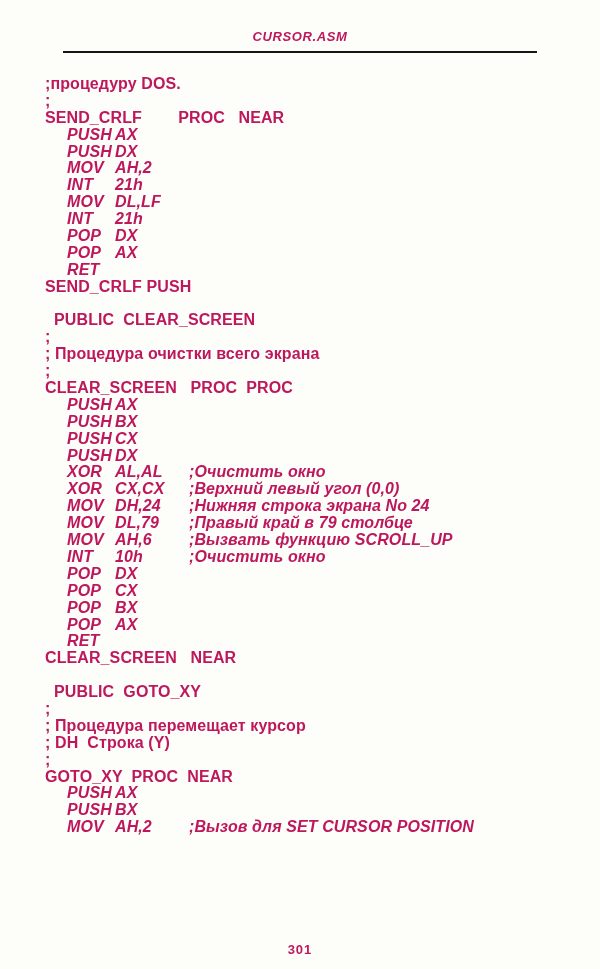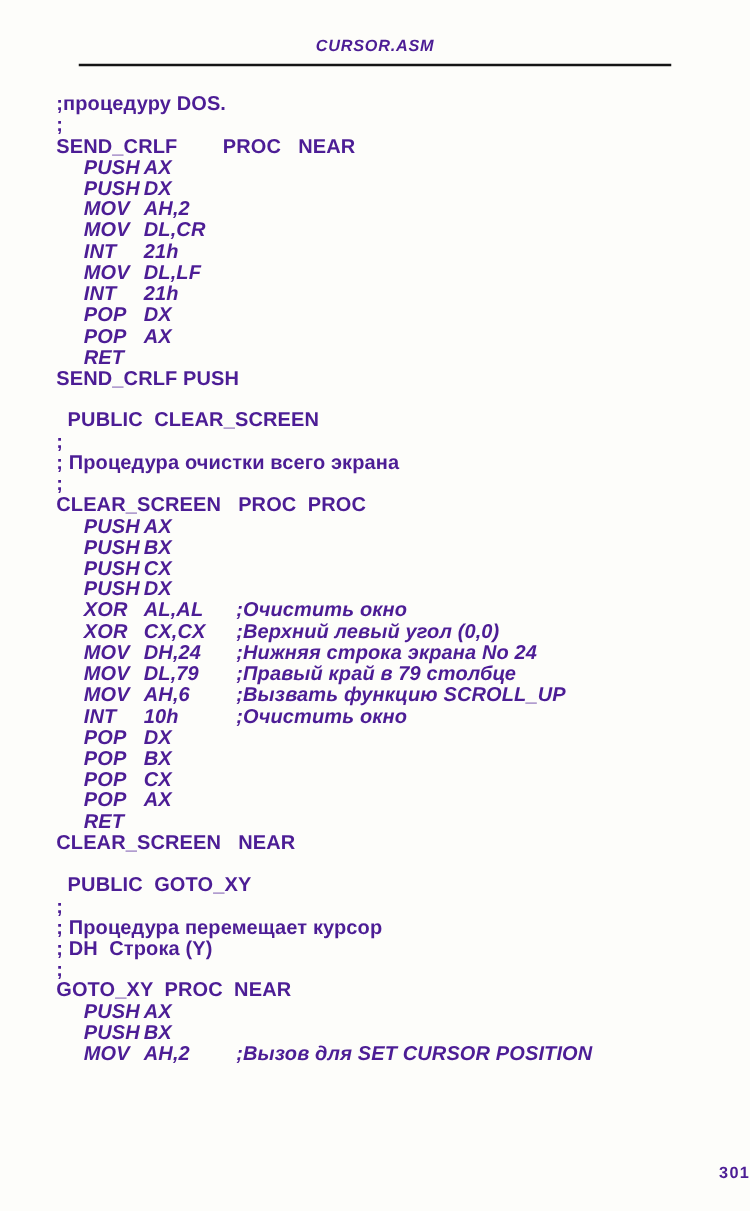--- a/index.html
+++ b/index.html
@@ -2,21 +2,21 @@
 <html><head>
 <meta charset="utf-8">
 <style>
   * { margin: 0; padding: 0; box-sizing: border-box; }
   html, body { background: #dcdcdc; }
   .page {
     width: 600px;
     height: 969px;
     margin: 0 auto;
     background: #fdfdfa;
-    color: #4c1d95;
+    color: #be185d;
     font-family: "Liberation Sans", sans-serif;
     font-weight: 700;
     position: relative;
     overflow: hidden;
   }
   .header {
     padding-top: 29px;
     text-align: center;
     font-style: italic;
     font-size: 13px;
@@ -37,45 +37,44 @@
     height: 16.9px;
     line-height: 16.9px;
     white-space: pre;
   }
   .line.instr { padding-left: 22px; font-style: italic; }
   .op  { display: inline-block; width: 48px; }
   .arg { display: inline-block; width: 74px; }
   .cmt { }
   .footer {
     position: absolute;
-    bottom: 24px;
+    bottom: 12px;
     left: 0;
     width: 100%;
-    text-align: right;
+    text-align: center;
     font-size: 13px;
     letter-spacing: 1px;
   }
 </style>
 </head>
 <body>
 
 <div class="page">
 
   <div class="header">CURSOR.ASM</div>
 
   <div class="rule"></div>
 
   <div class="code">
       <div class="line text">;процедуру DOS.</div>
       <div class="line text">;</div>
       <div class="line text">SEND_CRLF        PROC   NEAR</div>
       <div class="line instr"><span class="op">PUSH</span><span class="arg">AX</span></div>
       <div class="line instr"><span class="op">PUSH</span><span class="arg">DX</span></div>
       <div class="line instr"><span class="op">MOV</span><span class="arg">AH,2</span></div>
-      <div class="line instr"><span class="op">MOV</span><span class="arg">DL,CR</span></div>
       <div class="line instr"><span class="op">INT</span><span class="arg">21h</span></div>
       <div class="line instr"><span class="op">MOV</span><span class="arg">DL,LF</span></div>
       <div class="line instr"><span class="op">INT</span><span class="arg">21h</span></div>
       <div class="line instr"><span class="op">POP</span><span class="arg">DX</span></div>
       <div class="line instr"><span class="op">POP</span><span class="arg">AX</span></div>
       <div class="line instr"><span class="op">RET</span></div>
       <div class="line text">SEND_CRLF PUSH</div>
       <div class="line blank">&nbsp;</div>
       <div class="line text">  PUBLIC  CLEAR_SCREEN</div>
       <div class="line text">;</div>
@@ -86,22 +85,22 @@
       <div class="line instr"><span class="op">PUSH</span><span class="arg">BX</span></div>
       <div class="line instr"><span class="op">PUSH</span><span class="arg">CX</span></div>
       <div class="line instr"><span class="op">PUSH</span><span class="arg">DX</span></div>
       <div class="line instr"><span class="op">XOR</span><span class="arg">AL,AL</span><span class="cmt">;Очистить окно</span></div>
       <div class="line instr"><span class="op">XOR</span><span class="arg">CX,CX</span><span class="cmt">;Верхний левый угол (0,0)</span></div>
       <div class="line instr"><span class="op">MOV</span><span class="arg">DH,24</span><span class="cmt">;Нижняя строка экрана No 24</span></div>
       <div class="line instr"><span class="op">MOV</span><span class="arg">DL,79</span><span class="cmt">;Правый край в 79 столбце</span></div>
       <div class="line instr"><span class="op">MOV</span><span class="arg">AH,6</span><span class="cmt">;Вызвать функцию SCROLL_UP</span></div>
       <div class="line instr"><span class="op">INT</span><span class="arg">10h</span><span class="cmt">;Очистить окно</span></div>
       <div class="line instr"><span class="op">POP</span><span class="arg">DX</span></div>
+      <div class="line instr"><span class="op">POP</span><span class="arg">CX</span></div>
       <div class="line instr"><span class="op">POP</span><span class="arg">BX</span></div>
-      <div class="line instr"><span class="op">POP</span><span class="arg">CX</span></div>
       <div class="line instr"><span class="op">POP</span><span class="arg">AX</span></div>
       <div class="line instr"><span class="op">RET</span></div>
       <div class="line text">CLEAR_SCREEN   NEAR</div>
       <div class="line blank">&nbsp;</div>
       <div class="line text">  PUBLIC  GOTO_XY</div>
       <div class="line text">;</div>
       <div class="line text">; Процедура перемещает курсор</div>
       <div class="line text">; DH  Строка (Y)</div>
       <div class="line text">;</div>
       <div class="line text">GOTO_XY  PROC  NEAR</div>

